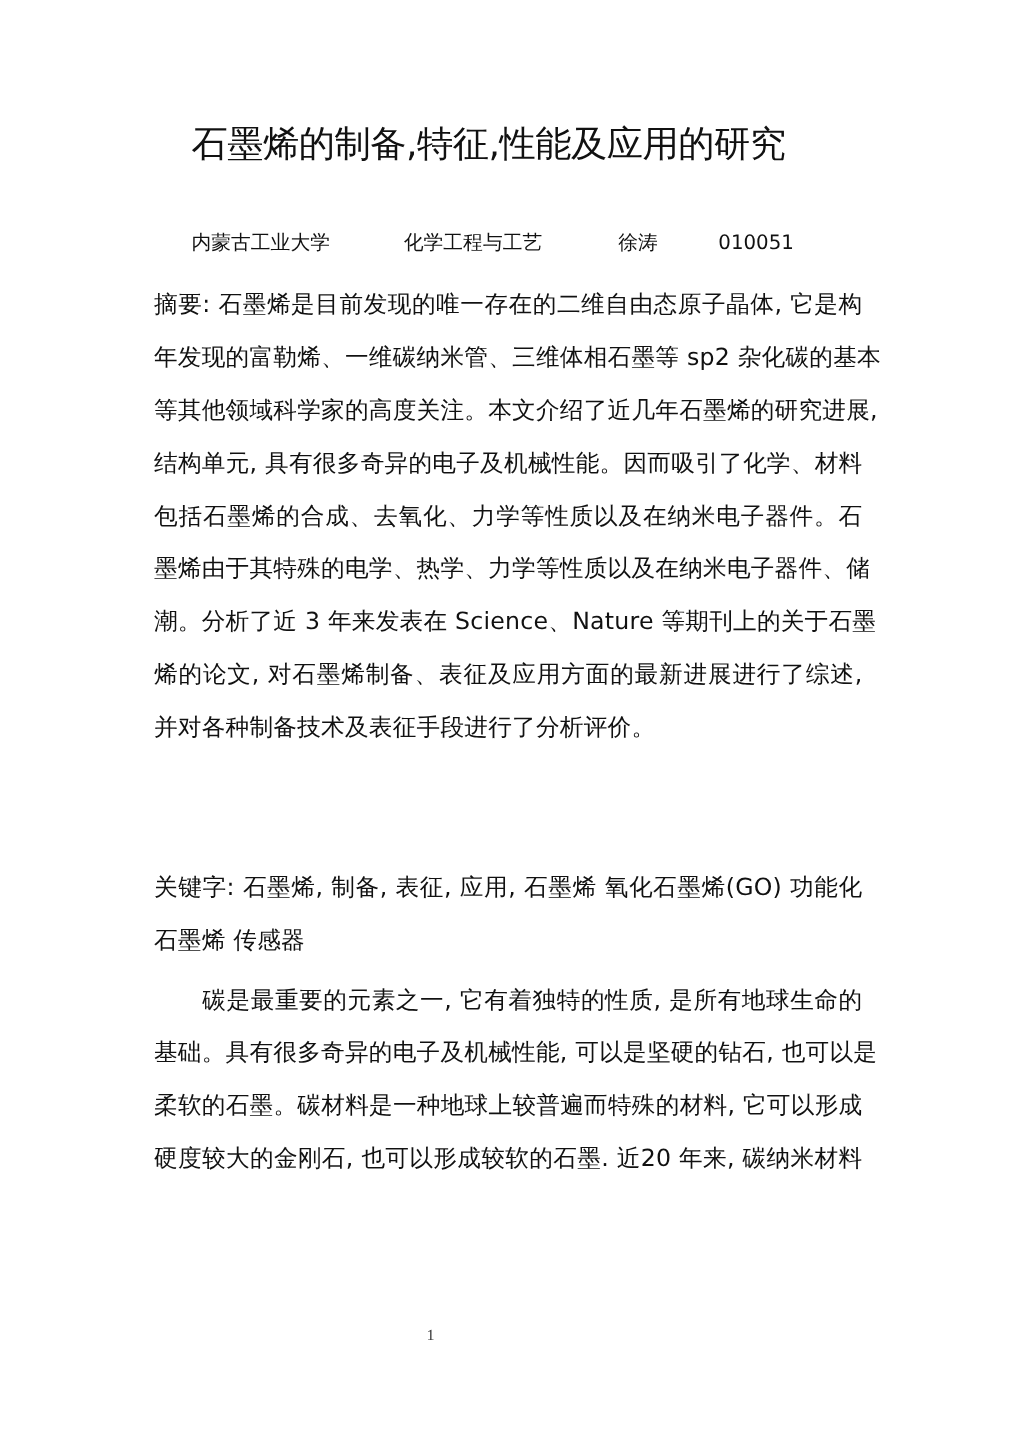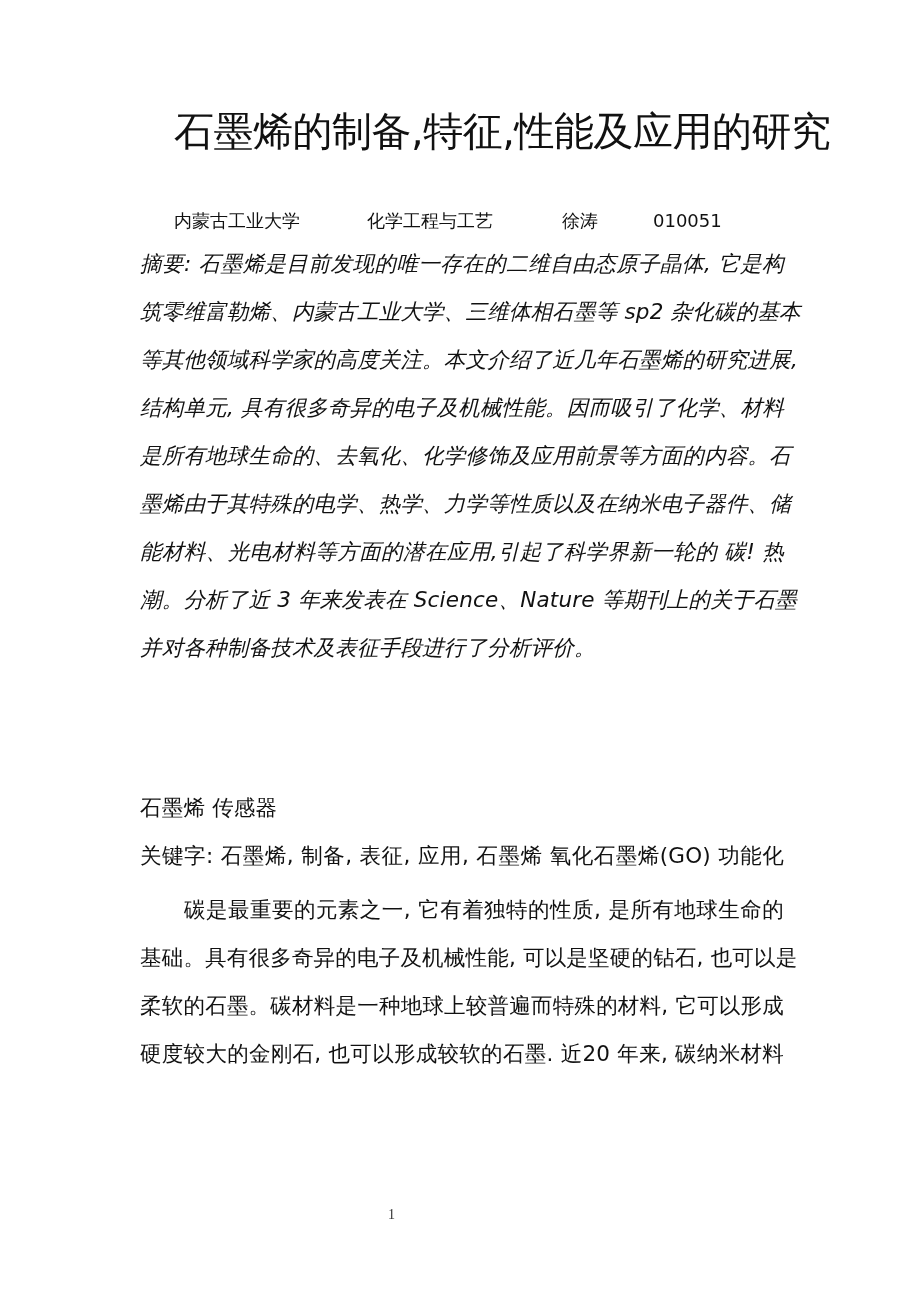--- a/index.html
+++ b/index.html
@@ -20,21 +20,21 @@
       left: 0; top: 0;
       width: 920px;
       height: 1302px;
       background: #ffffff;
     }
     .title {
       position: absolute;
       left: 174px;
       top: 108px;
       width: 600px;
-      font-size: 40px;
+      font-size: 33px;
       line-height: 46px;
       white-space: nowrap;
       letter-spacing: -0.5px;
       font-weight: normal;
       margin: 0;
     }
     .affil-row {
       position: absolute;
       top: 207px;
       left: 0;
@@ -62,21 +62,21 @@
     .line {
       display: block;
       white-space: nowrap;
       text-align: justify;
       text-align-last: justify;
       height: 48px;
     }
     .line.last {
       text-align-last: left;
     }
-    .abstract { top: 240px; font-style: italic; }
+    .abstract { top: 254px; }
     .keywords { top: 784px; }
     .intro { top: 886px; }
     .page-number {
       position: absolute;
       left: 388px;
       top: 1207px;
       font-family: "Liberation Serif", "DejaVu Serif", serif;
       font-size: 14px;
       color: #333333;
     }
@@ -90,33 +90,33 @@
 
   <div class="affil-row">
     <span style="left:174px;">内蒙古工业大学</span>
     <span style="left:367px;">化学工程与工艺</span>
     <span style="left:562px;">徐涛</span>
     <span style="left:653px;">010051</span>
   </div>
 
   <div class="body-text abstract">
     <span class="line">摘要: 石墨烯是目前发现的唯一存在的二维自由态原子晶体, 它是构</span>
-    <span class="line">筑零维富勒烯、内蒙古工业大学、三维体相石墨等 sp2 杂化碳的基本</span>
+    <span class="line">年发现的富勒烯、一维碳纳米管、三维体相石墨等 sp2 杂化碳的基本</span>
     <span class="line">等其他领域科学家的高度关注。本文介绍了近几年石墨烯的研究进展,</span>
     <span class="line">结构单元, 具有很多奇异的电子及机械性能。因而吸引了化学、材料</span>
-    <span class="line">是所有地球生命的、去氧化、化学修饰及应用前景等方面的内容。石</span>
+    <span class="line">包括石墨烯的合成、去氧化、力学等性质以及在纳米电子器件。石</span>
     <span class="line">墨烯由于其特殊的电学、热学、力学等性质以及在纳米电子器件、储</span>
-    <span class="line">能材料、光电材料等方面的潜在应用,引起了科学界新一轮的 碳! 热</span>
     <span class="line">潮。分析了近 3 年来发表在 Science、Nature 等期刊上的关于石墨</span>
+    <span class="line">烯的论文, 对石墨烯制备、表征及应用方面的最新进展进行了综述,</span>
     <span class="line last">并对各种制备技术及表征手段进行了分析评价。</span>
   </div>
 
   <div class="body-text keywords">
+    <span class="line">关键字: 石墨烯, 制备, 表征, 应用, 石墨烯 氧化石墨烯(GO) 功能化</span>
     <span class="line last">石墨烯 传感器</span>
-    <span class="line">关键字: 石墨烯, 制备, 表征, 应用, 石墨烯 氧化石墨烯(GO) 功能化</span>
   </div>
 
   <div class="body-text intro">
     <span class="line">　　碳是最重要的元素之一, 它有着独特的性质, 是所有地球生命的</span>
     <span class="line">基础。具有很多奇异的电子及机械性能, 可以是坚硬的钻石, 也可以是</span>
     <span class="line">柔软的石墨。碳材料是一种地球上较普遍而特殊的材料, 它可以形成</span>
     <span class="line">硬度较大的金刚石, 也可以形成较软的石墨. 近20 年来, 碳纳米材料</span>
   </div>
 
   <div class="page-number">1</div>

